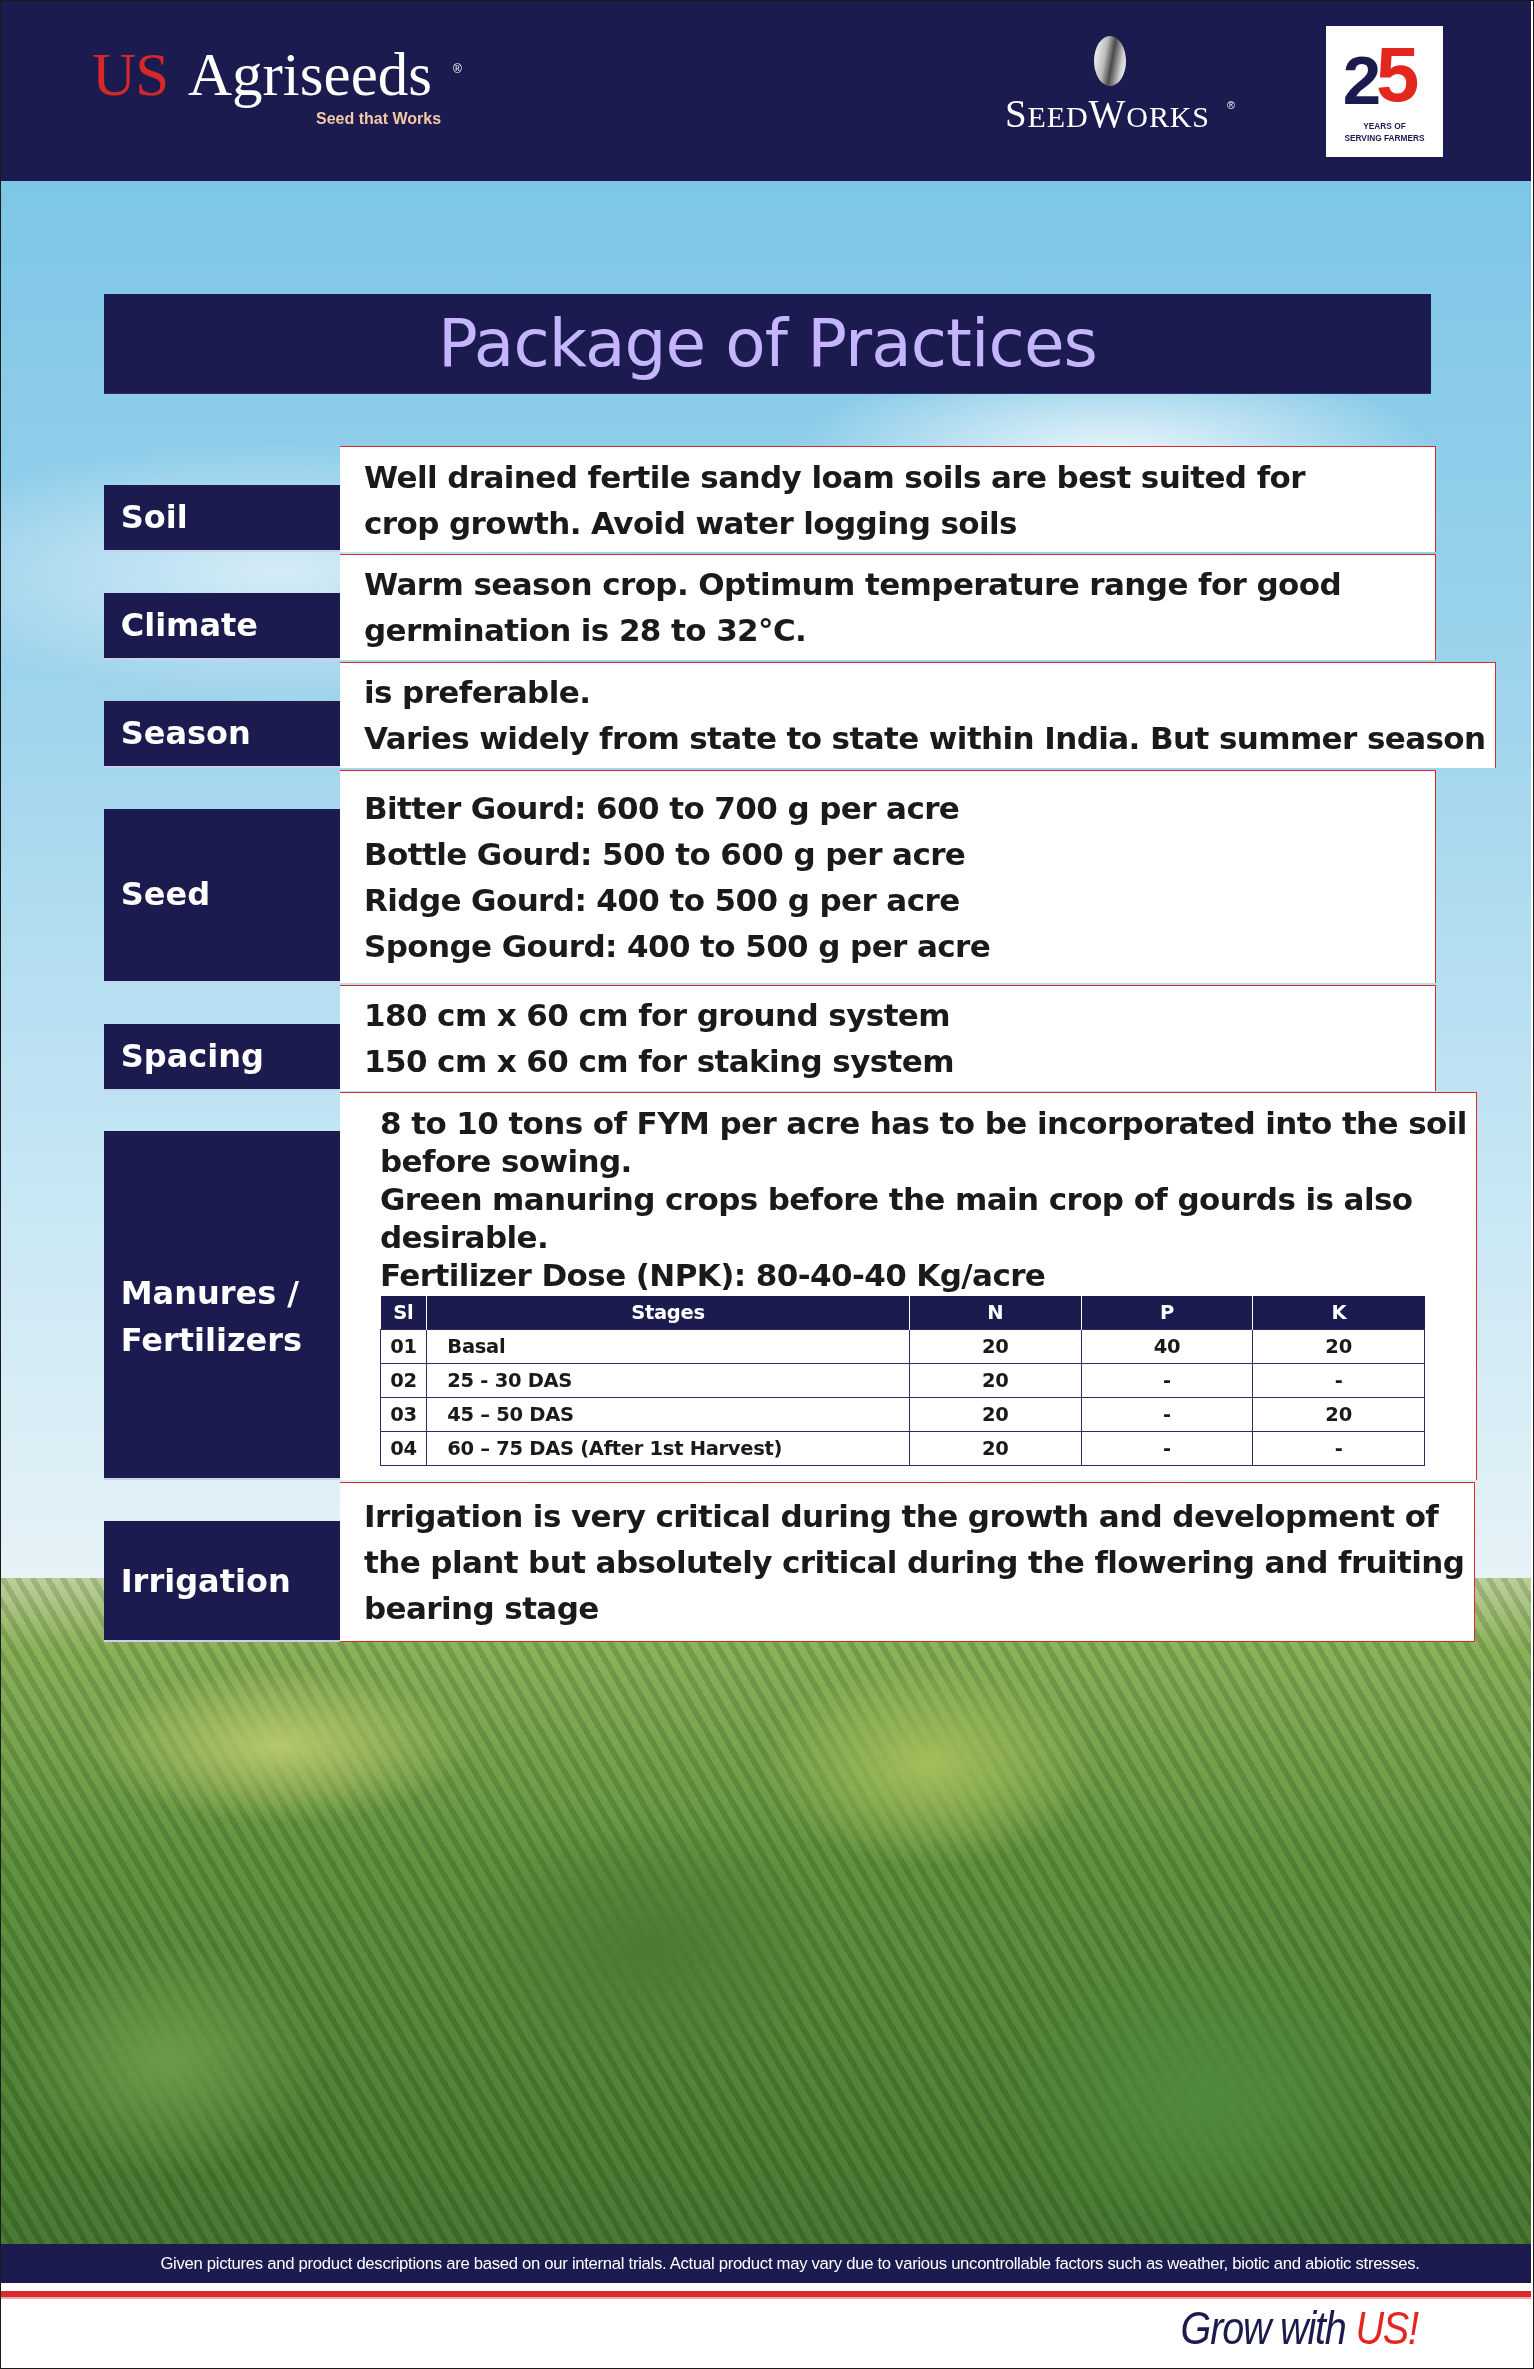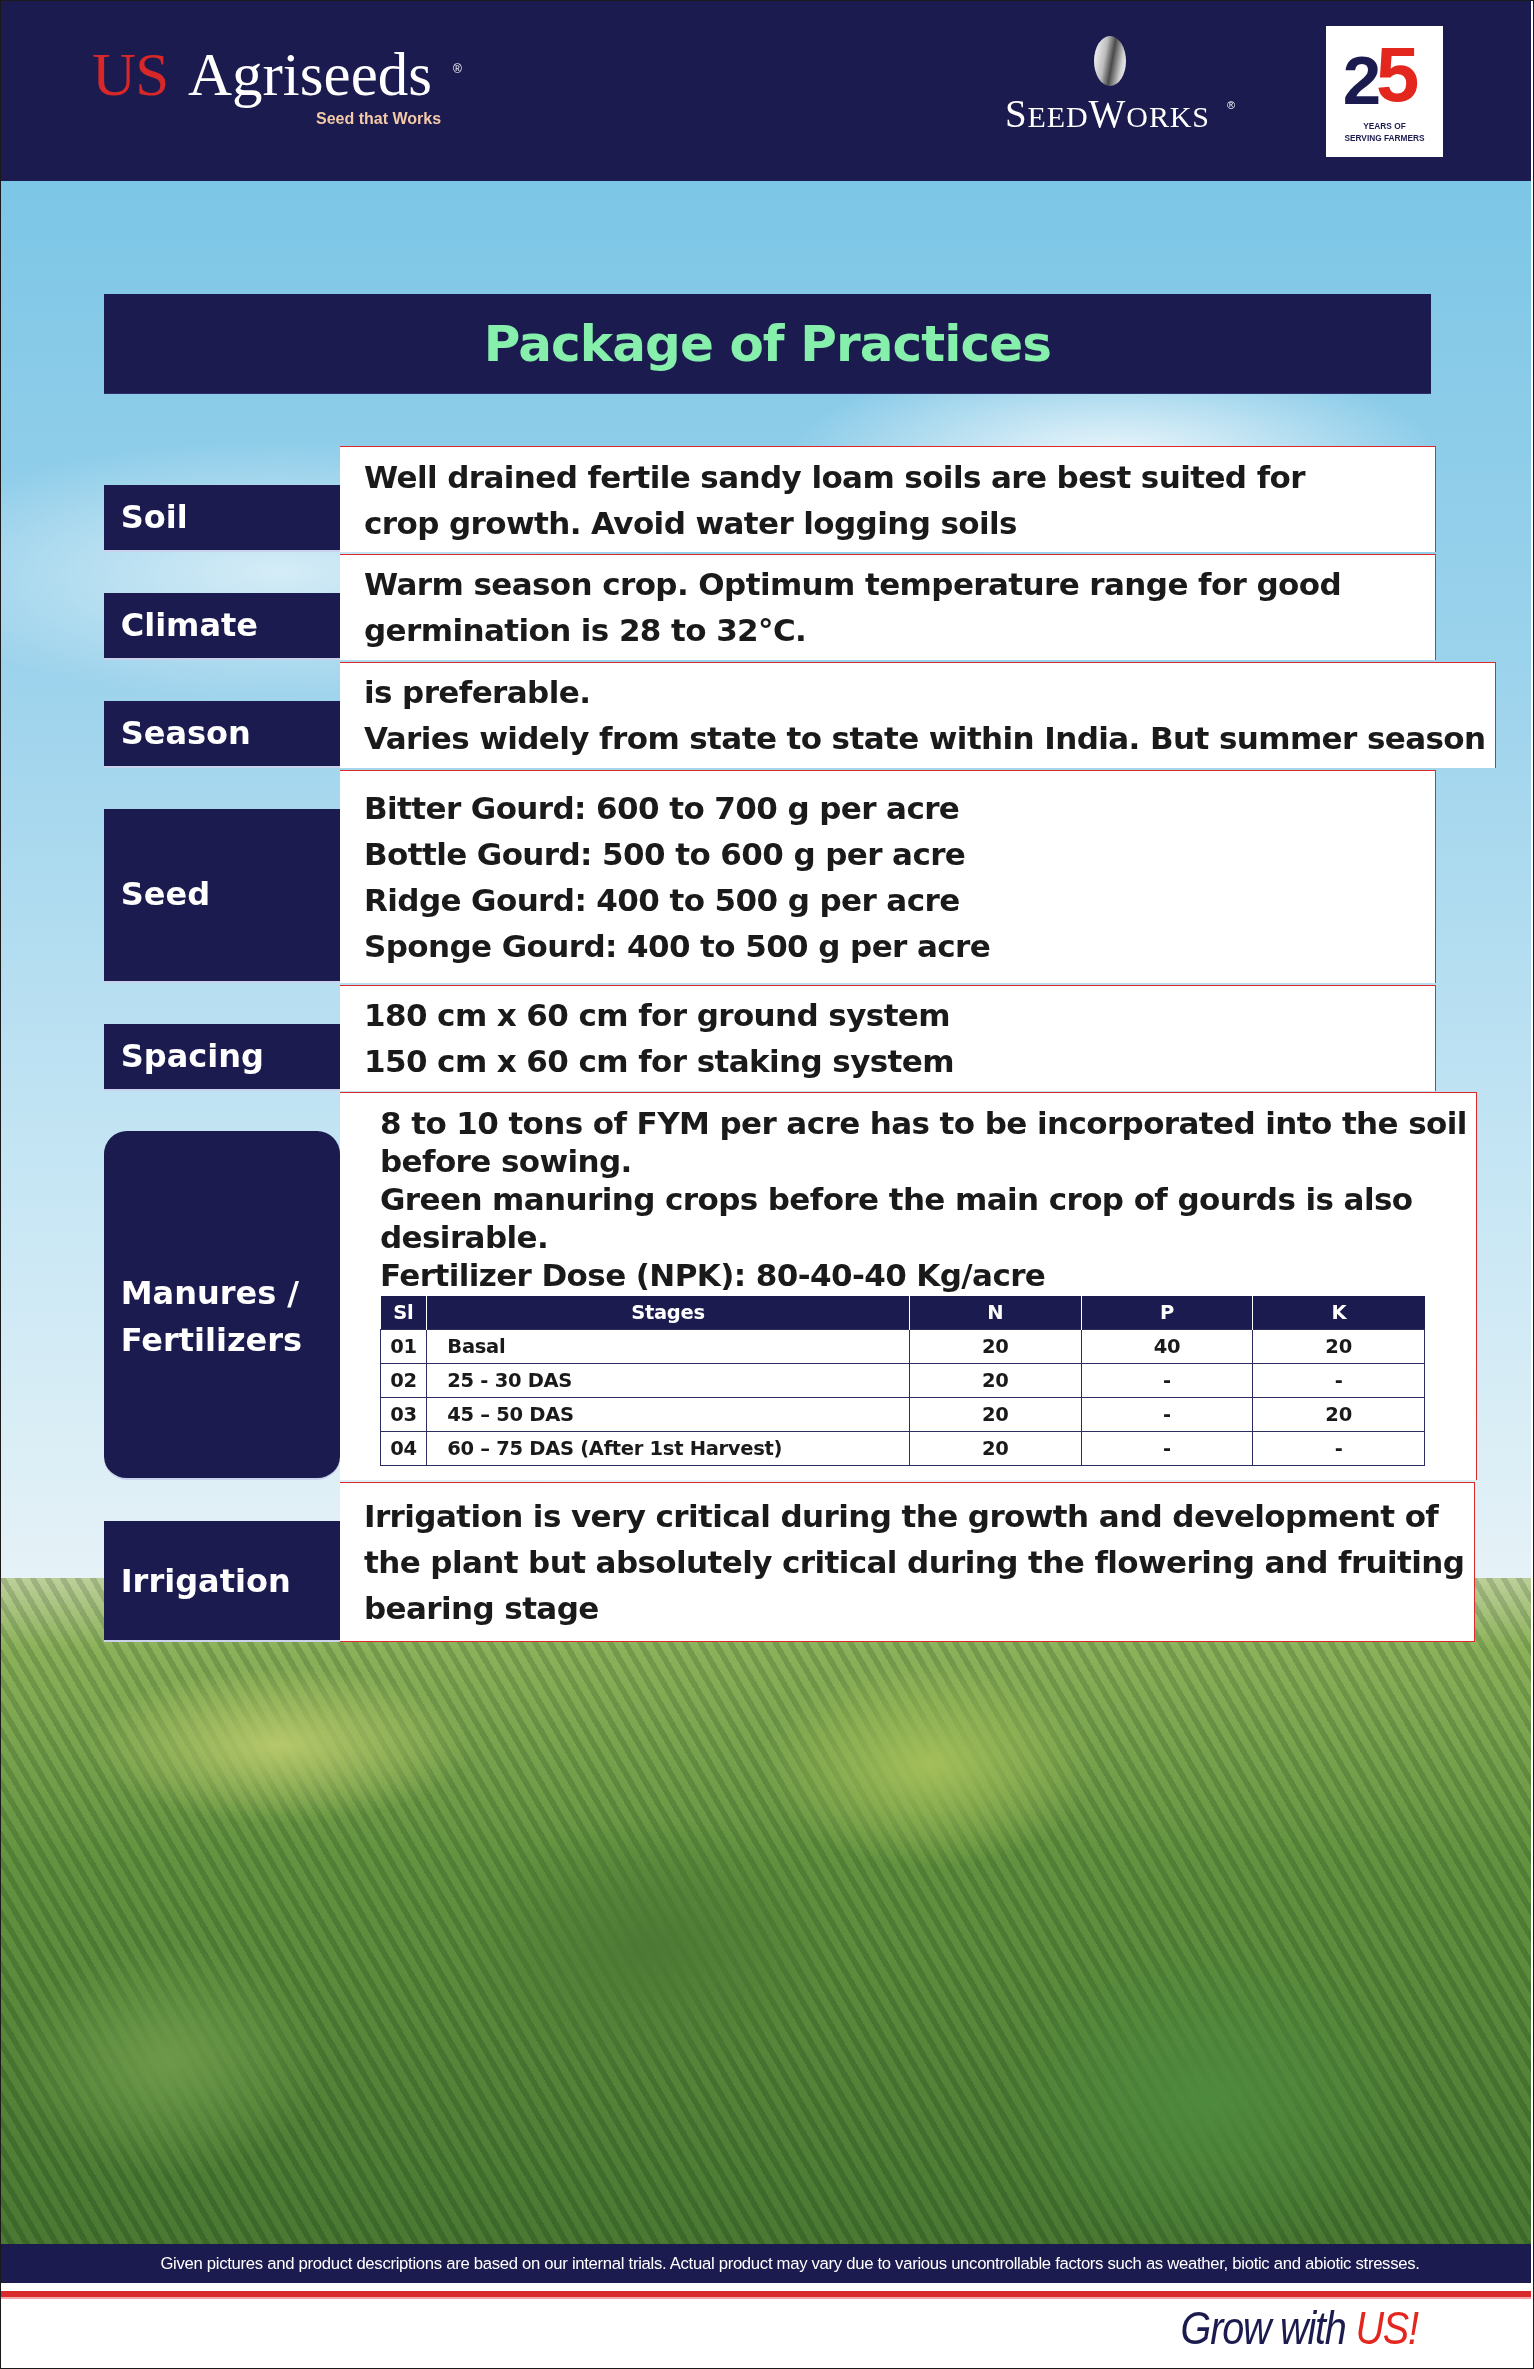--- a/index.html
+++ b/index.html
@@ -92,22 +92,22 @@
     }
 
     
     .title-bar {
       position: absolute; left: 103px; top: 293px; width: 1327px; height: 100px;
       background: #1b1b4f;
       border-bottom: 1.9px solid #2e2e6a;
       display: flex; align-items: center; justify-content: center;
     }
     .title-bar span {
-      font-family: "DejaVu Sans", sans-serif; font-weight: bold;
-      font-size: 50px; color: #86efac; letter-spacing: -0.9px;
+      font-family: "DejaVu Sans", sans-serif; font-weight: normal;
+      font-size: 66px; color: #c4b5fd; letter-spacing: -0.9px;
     }
 
     
     .practices {
       position: absolute; left: 103px; top: 445px; width: 1332px;
     }
     .row {
       display: flex; width: 100%;
       margin-bottom: 1.9px;
     }
@@ -136,21 +136,21 @@
     }
     .row-body p { white-space: nowrap; }
     .row.last .row-body { border-bottom: 1.9px solid #d92b2b; }
     .r-soil { height: 106px; }
     .r-climate { height: 106px; }
     .r-season { height: 106px; }
     .r-seed { height: 213px; }
     .r-spacing { height: 106px; }
     .r-manures { height: 388px; }
     .r-manures .row-body { justify-content: flex-start; line-height: 38px; padding-top: 11px; padding-left: 40px; }
-    .r-manures .row-label { padding-top: 139px; border-radius: 23px; }
+    .r-manures .row-label { padding-top: 139px; }
     .r-irrigation { height: 160px; }
 
     
     .npk {
       margin-top: 1.9px; margin-right: 15px;
       border-collapse: collapse;
       width: 1045px;
       font-family: "DejaVu Sans", sans-serif;
       letter-spacing: -0.3px;
     }

